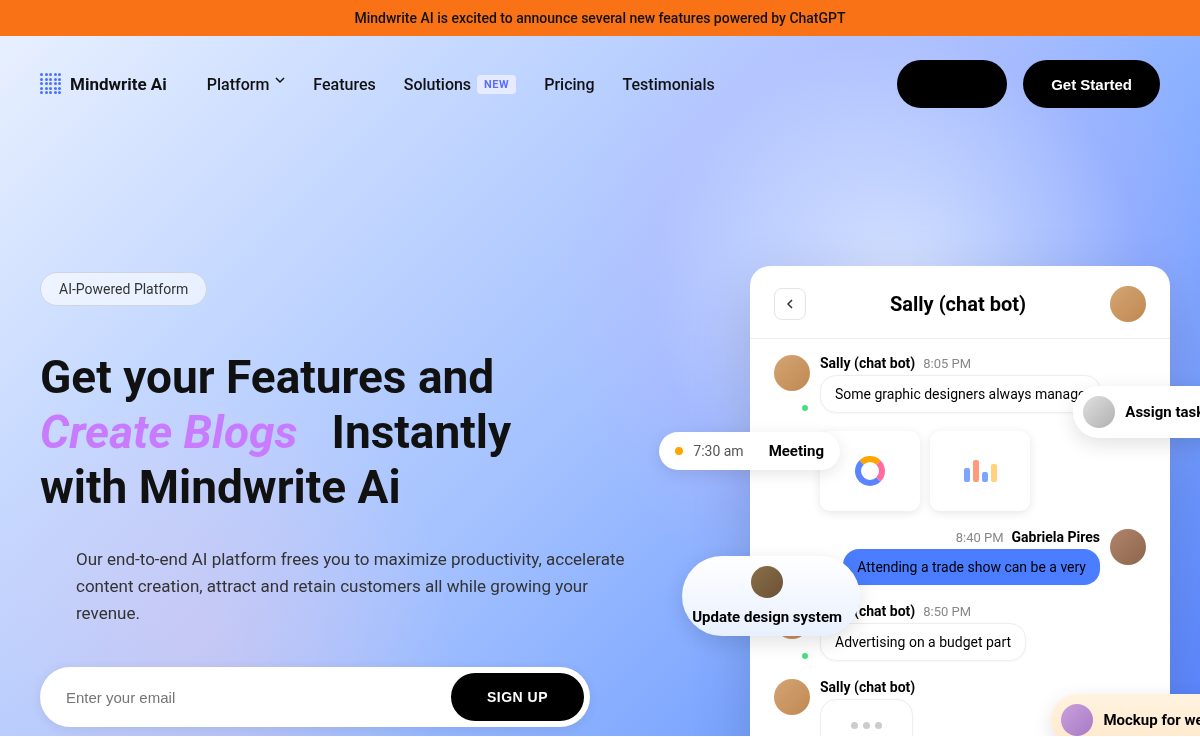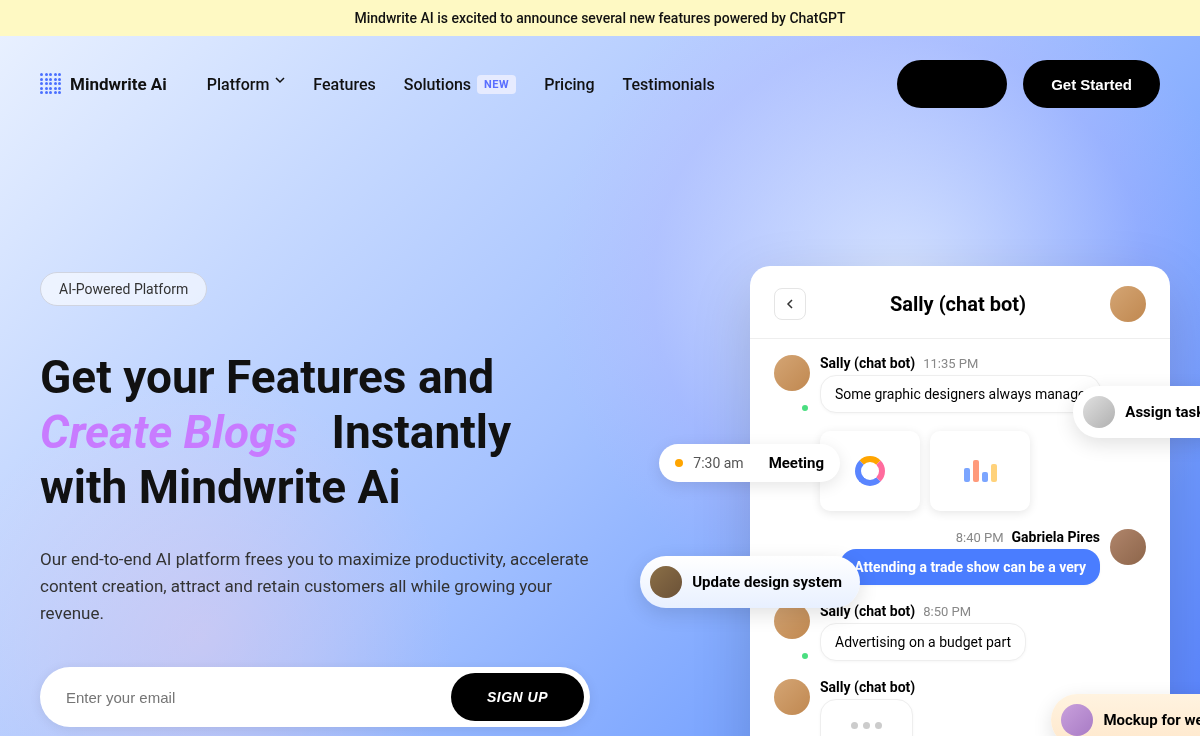--- a/index.html
+++ b/index.html
@@ -8,21 +8,21 @@
   background: #fff;
   overflow-x: hidden;
 }
 
 .announcement-bar {
   text-align: center;
   padding: 10px 0;
   font-size: 14px;
   font-weight: 500;
   color: #111;
-  background: #fef9c3;
+  background: #f97316;
 }
 
 .main-container {
   background: linear-gradient(135deg, #e8f0ff 0%, #c5d8ff 25%, #a5c2ff 50%, #7ba5ff 75%, #5a85ff 100%);
   min-height: 700px;
   position: relative;
   overflow: hidden;
 }
 
 .main-container::before {
@@ -175,20 +175,21 @@
   display: inline-block;
   min-width: 280px;
 }
 
 .hero-desc {
   font-size: 17px;
   line-height: 1.6;
   color: #333;
   max-width: 560px;
   margin-bottom: 40px;
+  margin-left: 36px;
 }
 
 .signup-form {
   display: flex;
   align-items: center;
   background: #fff;
   border-radius: 50px;
   padding: 6px;
   max-width: 550px;
   box-shadow: 0 2px 12px rgba(0,0,0,0.08);
@@ -207,21 +208,20 @@
 .signup-btn {
   background: #000;
   color: #fff;
   border: none;
   border-radius: 50px;
   padding: 16px 36px;
   font-size: 14px;
   font-weight: 700;
   letter-spacing: 0.5px;
   cursor: pointer;
-  font-style: italic;
 }
 
 
 .chat-card {
   position: absolute;
   right: 30px;
   top: 230px;
   width: 420px;
   background: #fff;
   border-radius: 20px;
@@ -315,23 +315,22 @@
   justify-content: flex-start;
 }
 .message-row.right .message-content {
   text-align: right;
 }
 .message-row.right .message-meta {
   justify-content: flex-end;
 }
 .message-bubble.blue {
   background: #4a7dff;
-  color: #ffffff;
+  color: #000000;
   border: none;
-  font-weight: bold;
 }
 
 .cards-row {
   display: flex;
   gap: 10px;
   margin: 10px 0 18px 46px;
 }
 
 .mini-card {
   width: 100px;
@@ -391,26 +390,26 @@
   gap: 10px;
   box-shadow: 0 6px 20px rgba(0,0,0,0.12);
   font-weight: 700;
   font-size: 15px;
   z-index: 8;
 }
 .float-chip .avatar { width: 32px; height: 32px; }
 .float-chip.orange { background: linear-gradient(to bottom, #fff3e0, #ffe8cc); }
 
 .chip-assign { top: 350px; right: -30px; }
-.chip-update { top: 520px; right: 340px; background: linear-gradient(to bottom, #fff, #e8f0ff); }
+.chip-update { top: 520px; right: 340px; background: linear-gradient(to bottom, #fff, #e8f0ff); flex-direction: column; }
 .chip-mockup { bottom: -10px; right: -30px; }
 
 .meeting-chip {
   position: absolute;
-  top: 408px;
+  top: 396px;
   right: 360px;
   display: flex;
   align-items: center;
   gap: 10px;
   background: #fff;
   padding: 10px 16px;
   border-radius: 50px;
   box-shadow: 0 4px 16px rgba(0,0,0,0.1);
   z-index: 8;
 }
@@ -521,21 +520,21 @@
     <div class="chat-body">
 
       <div class="message-row">
         <div class="avatar-wrap">
           <div class="avatar"></div>
           <div class="online-dot"></div>
         </div>
         <div class="message-content">
           <div class="message-meta">
             <span class="message-name">Sally (chat bot)</span>
-            <span class="message-time">11:35 PM</span>
+            <span class="message-time">8:05 PM</span>
           </div>
           <div class="message-bubble">Some graphic designers always manage</div>
         </div>
       </div>
 
       <div class="cards-row">
         <div class="mini-card">
             <div class="donut"></div>
           </div>
         <div class="mini-card">

